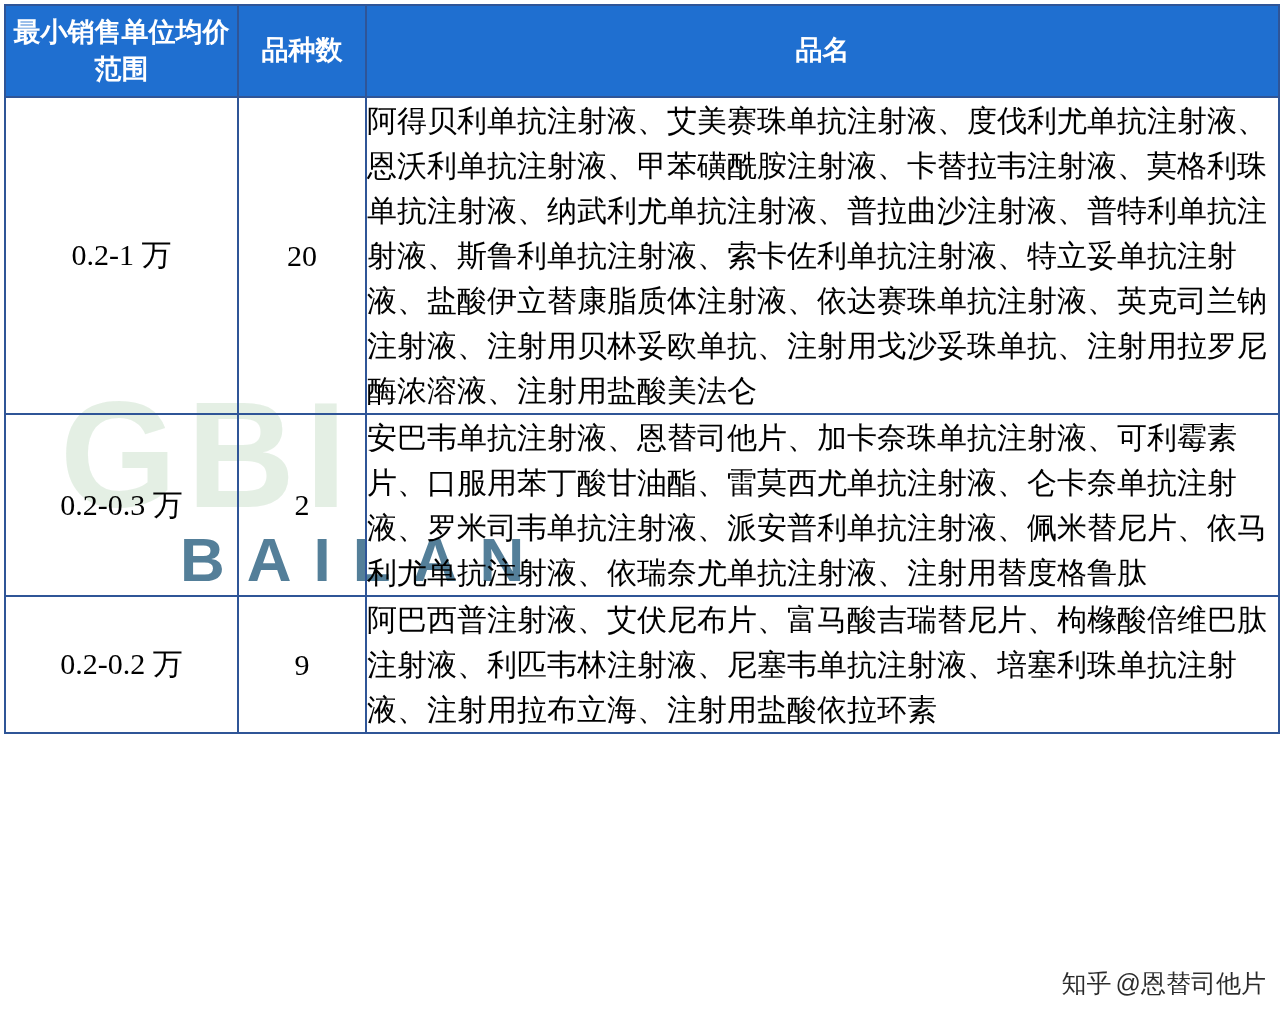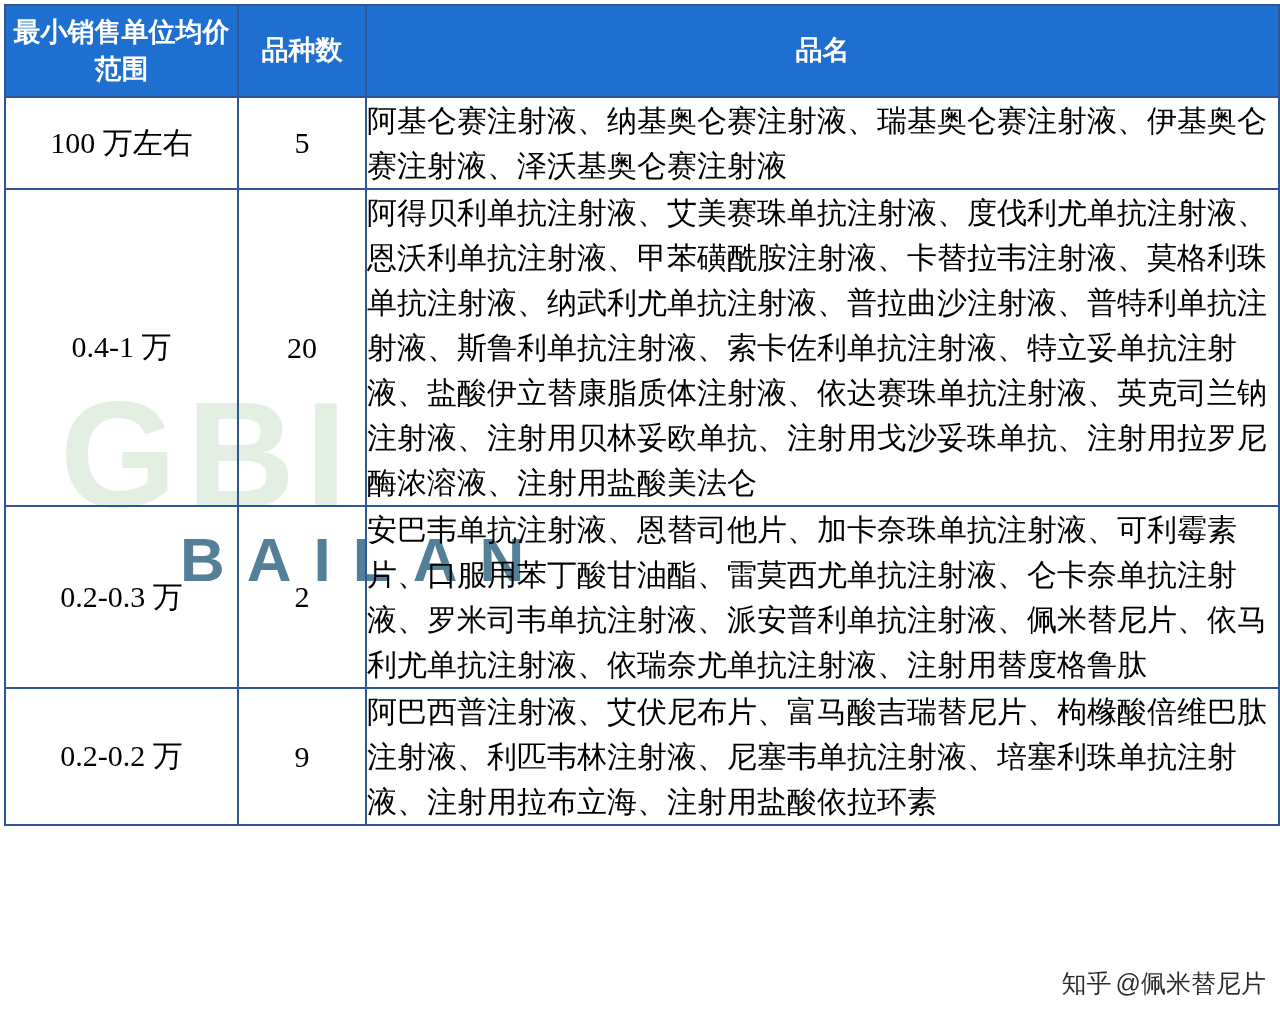--- a/index.html
+++ b/index.html
@@ -134,39 +134,34 @@
     </colgroup>
     <thead>
       <tr>
         <th>最小销售单位均价范围</th>
         <th>品种数</th>
         <th>品名</th>
       </tr>
     </thead>
     <tbody>
       <tr>
-        <td class="range">100 万左右</td>
-        <td class="count">5</td>
-        <td class="names">阿基仑赛注射液、纳基奥仑赛注射液、瑞基奥仑赛注射液、伊基奥仑赛注射液、泽沃基奥仑赛注射液</td>
-      </tr>
-      <tr>
-        <td class="range">0.4-1 万</td>
+        <td class="range">0.2-1 万</td>
         <td class="count">20</td>
         <td class="names">阿得贝利单抗注射液、艾美赛珠单抗注射液、度伐利尤单抗注射液、恩沃利单抗注射液、甲苯磺酰胺注射液、卡替拉韦注射液、莫格利珠单抗注射液、纳武利尤单抗注射液、普拉曲沙注射液、普特利单抗注射液、斯鲁利单抗注射液、索卡佐利单抗注射液、特立妥单抗注射液、盐酸伊立替康脂质体注射液、依达赛珠单抗注射液、英克司兰钠注射液、注射用贝林妥欧单抗、注射用戈沙妥珠单抗、注射用拉罗尼酶浓溶液、注射用盐酸美法仑</td>
       </tr>
       <tr>
         <td class="range">0.2-0.3 万</td>
         <td class="count">2</td>
         <td class="names">安巴韦单抗注射液、恩替司他片、加卡奈珠单抗注射液、可利霉素片、口服用苯丁酸甘油酯、雷莫西尤单抗注射液、仑卡奈单抗注射液、罗米司韦单抗注射液、派安普利单抗注射液、佩米替尼片、依马利尤单抗注射液、依瑞奈尤单抗注射液、注射用替度格鲁肽</td>
       </tr>
       <tr>
         <td class="range">0.2-0.2 万</td>
         <td class="count">9</td>
         <td class="names">阿巴西普注射液、艾伏尼布片、富马酸吉瑞替尼片、枸橼酸倍维巴肽注射液、利匹韦林注射液、尼塞韦单抗注射液、培塞利珠单抗注射液、注射用拉布立海、注射用盐酸依拉环素</td>
       </tr>
     </tbody>
   </table>
 </div>
 
 <div class="credit">
   <span class="zh">知乎</span>
-  <span class="at">@佩米替尼片</span>
+  <span class="at">@恩替司他片</span>
 </div>
 
 </body></html>

